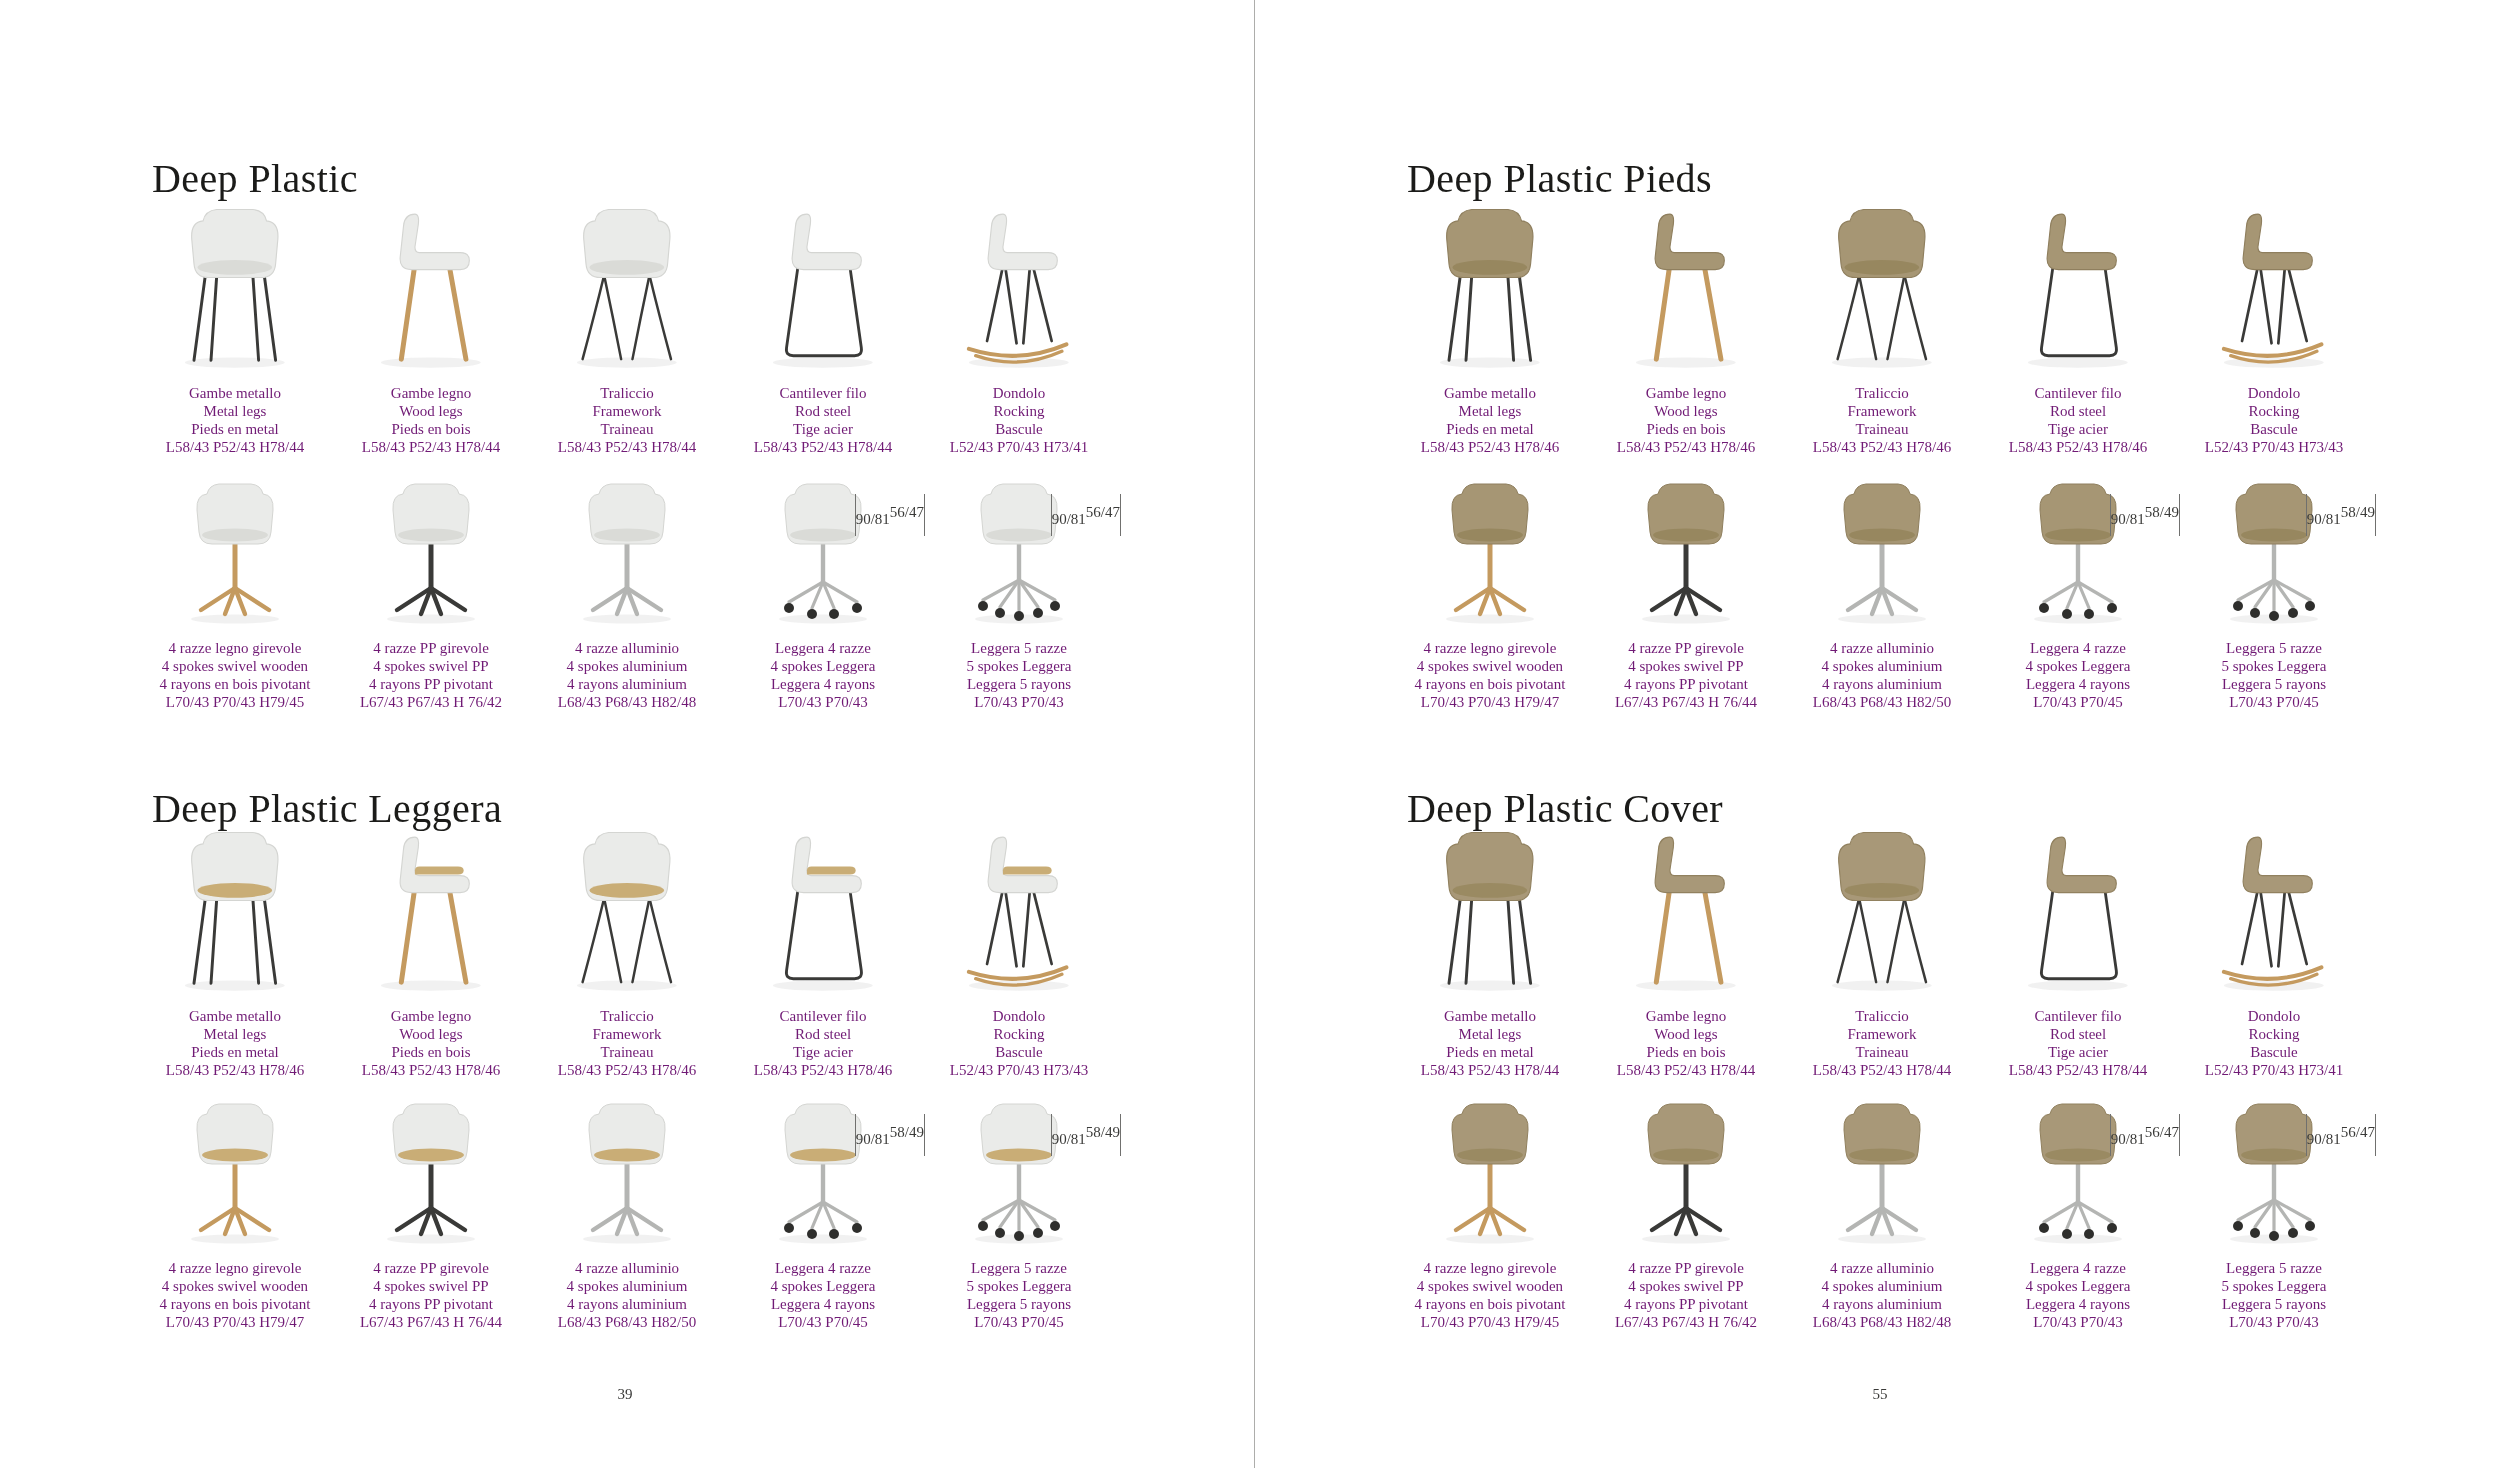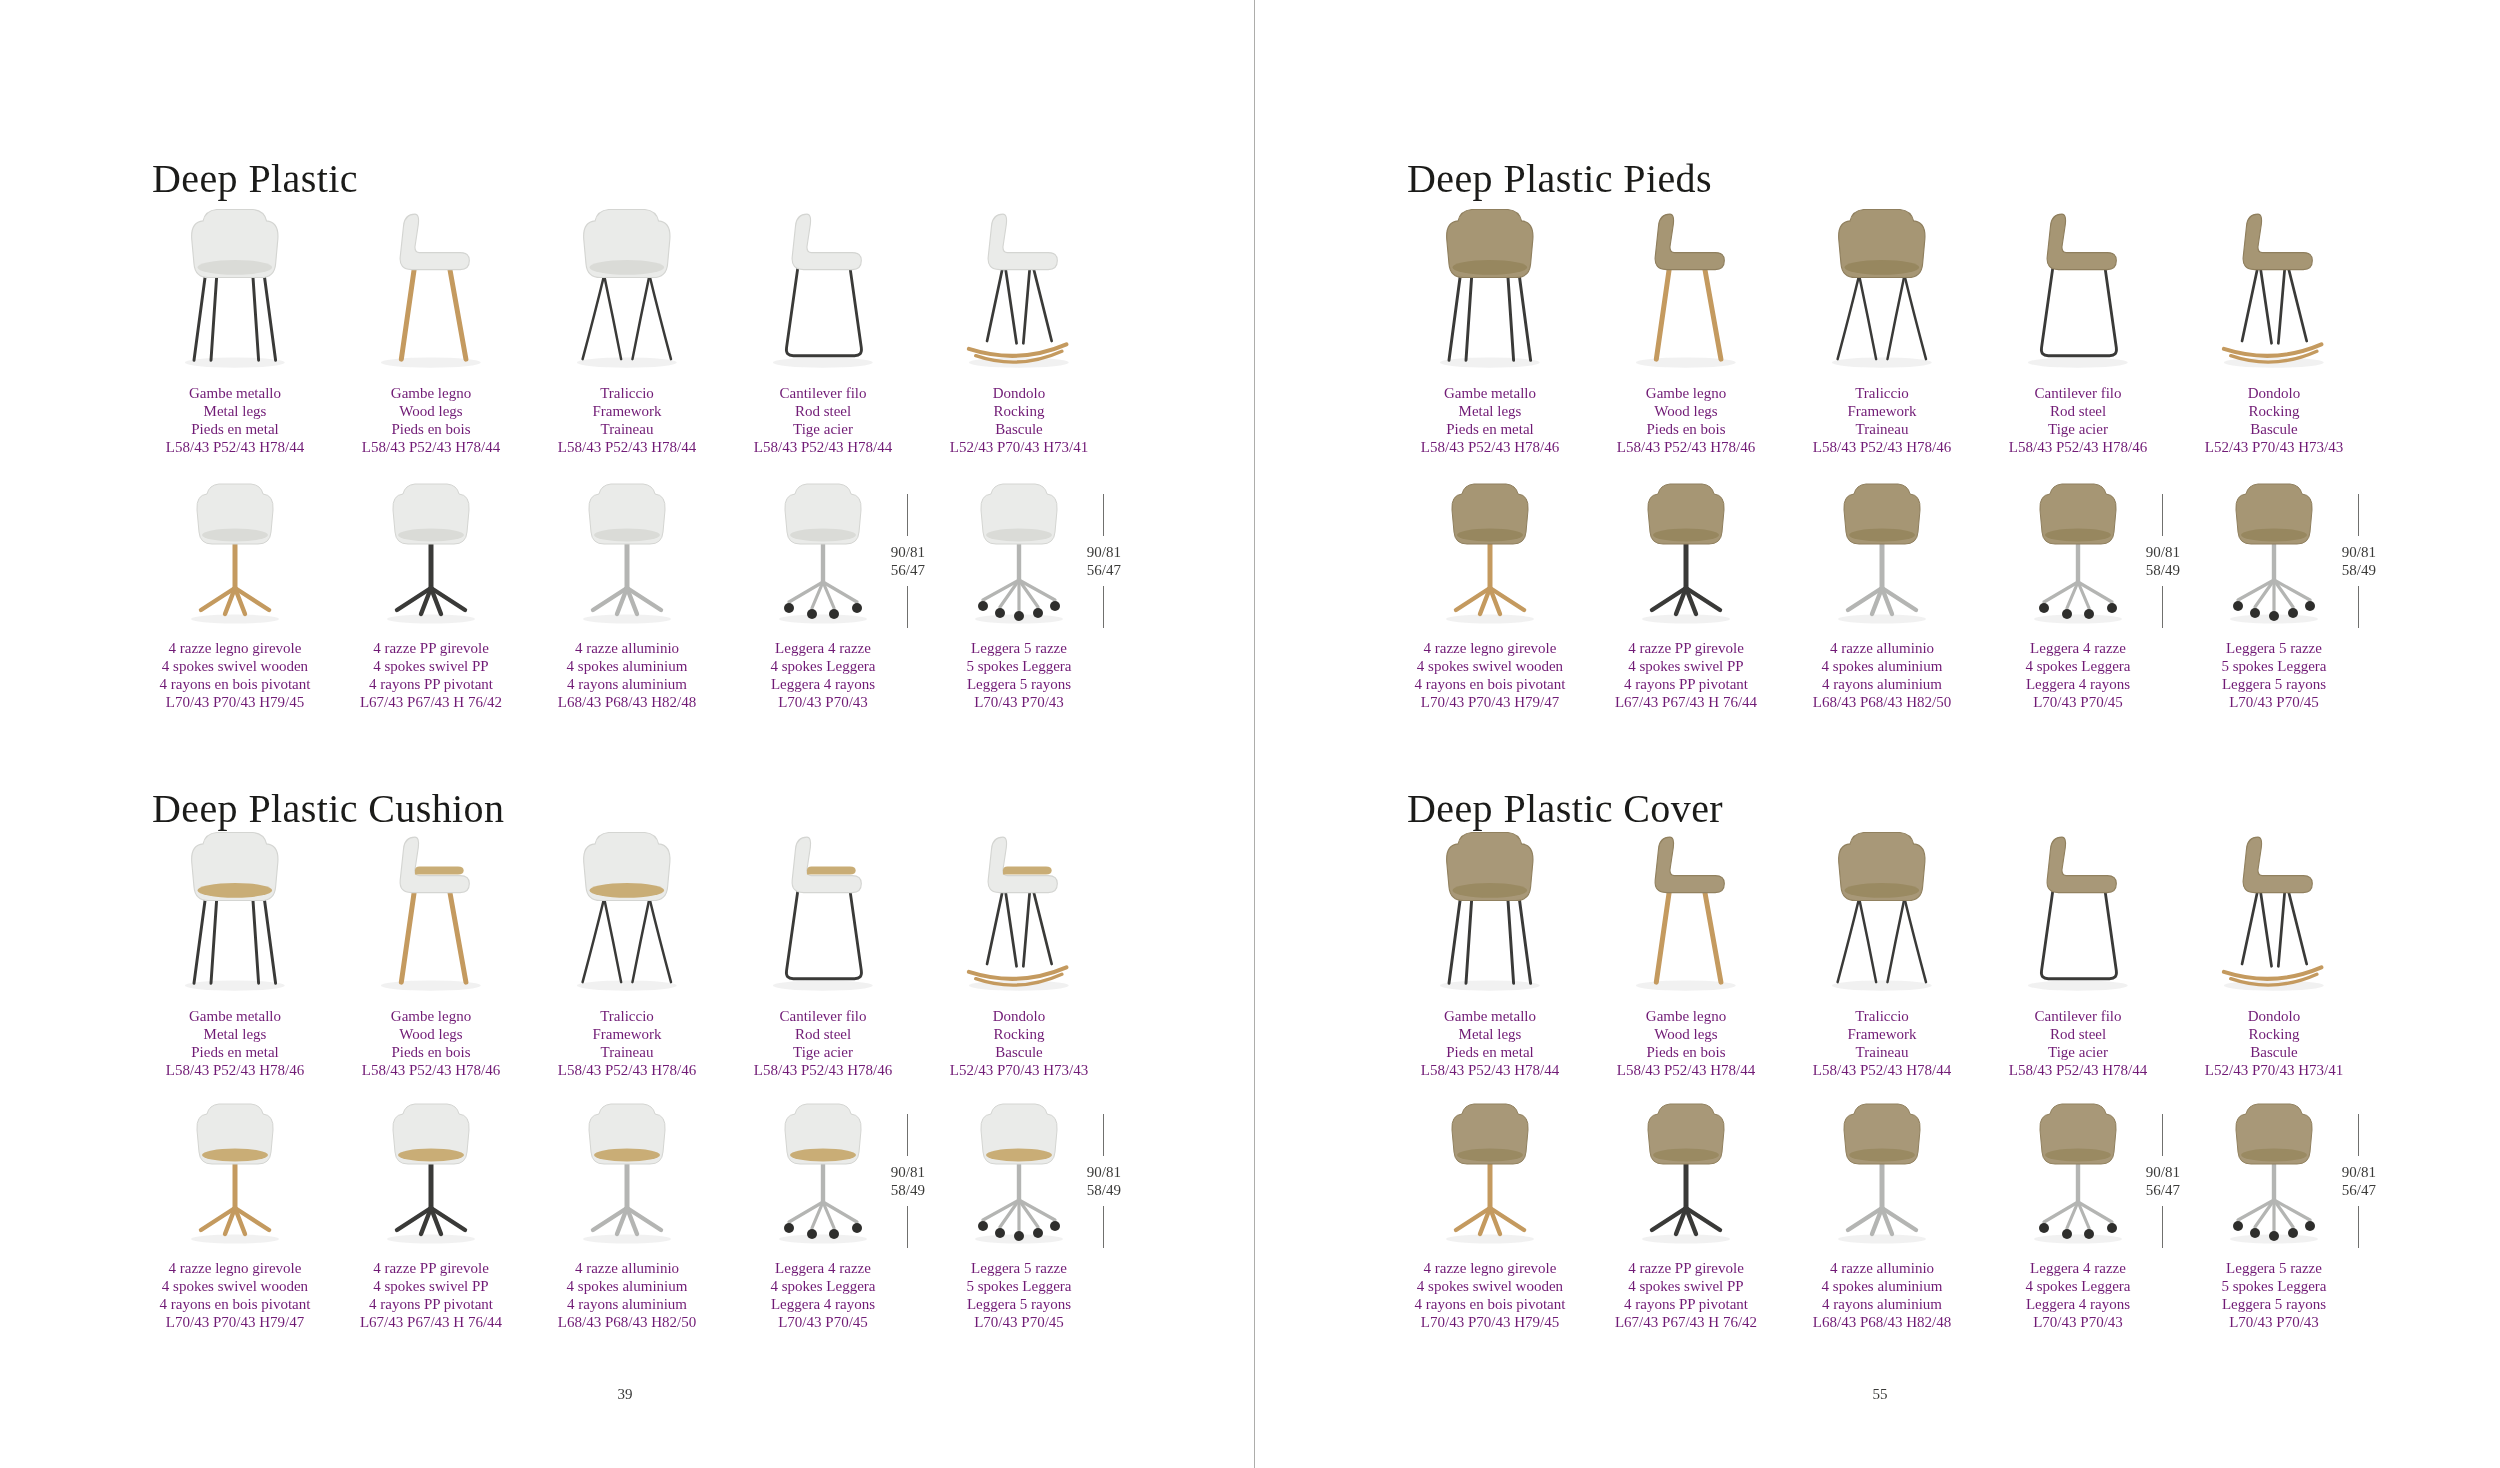--- a/index.html
+++ b/index.html
@@ -17,21 +17,21 @@
   .sec-top .row-0{top:83px;}
   .sec-top .row-1{top:358px;}
   .sec-bottom .row-0{top:76px;}
   .sec-bottom .row-1{top:348px;}
   .cell{display:flex;flex-direction:column;align-items:center;}
   .chair-box{position:relative;height:170px;width:100%;display:flex;justify-content:center;align-items:flex-end;}
   .row-1 .chair-box{height:150px;}
   .chair-box svg{height:100%;}
   .caption{margin-top:9px;text-align:center;font-size:15px;line-height:18px;color:#701a75;}
   .cap-line{white-space:nowrap;}
-  .dim-note{position:absolute;right:-4px;top:14px;display:flex;flex-direction:column;align-items:center;}
+  .dim-note{position:absolute;right:-4px;top:14px;display:flex;flex-direction:row;align-items:center;}
   .dim-line{width:1px;height:42px;background:#70706e;}
   .dim-text{font-size:15px;line-height:18px;color:#3a3a38;white-space:nowrap;}
   .dim-text.first{margin-top:7px;}
   .dim-text.last{margin-bottom:7px;}
   .page-num{position:absolute;top:1386px;left:0;width:100%;text-align:center;font-size:15px;color:#3a3a38;}
 </style>
 </head>
 <body>
 
 <div class="spread">
@@ -271,21 +271,21 @@
     <div class="caption">
       <div class="cap-line">Leggera 5 razze</div>
       <div class="cap-line">5 spokes Leggera</div>
       <div class="cap-line">Leggera 5 rayons</div>
       <div class="cap-line">L70/43 P70/43</div>
     </div>
   </div>
         </div>
     </div>
     <div class="section sec-bottom">
-      <h2 class="sec-title">Deep Plastic Cushion</h2>
+      <h2 class="sec-title">Deep Plastic Leggera</h2>
       <div class="row row-0">
           <div class="cell">
     <div class="chair-box">
               <svg viewBox="0 0 132 150" xmlns="http://www.w3.org/2000/svg">
                 <ellipse cx="66" cy="139" rx="44" ry="4.5" fill="rgba(60,60,55,0.07)"></ellipse>
                 <g stroke="#3a3a38" stroke-width="2.6" stroke-linecap="round">
         <line x1="40" y1="62" x2="30" y2="137"></line>
                   <line x1="50" y1="63" x2="45" y2="137"></line>
         <line x1="82" y1="63" x2="87" y2="137"></line>
                   <line x1="92" y1="62" x2="102" y2="137"></line>

